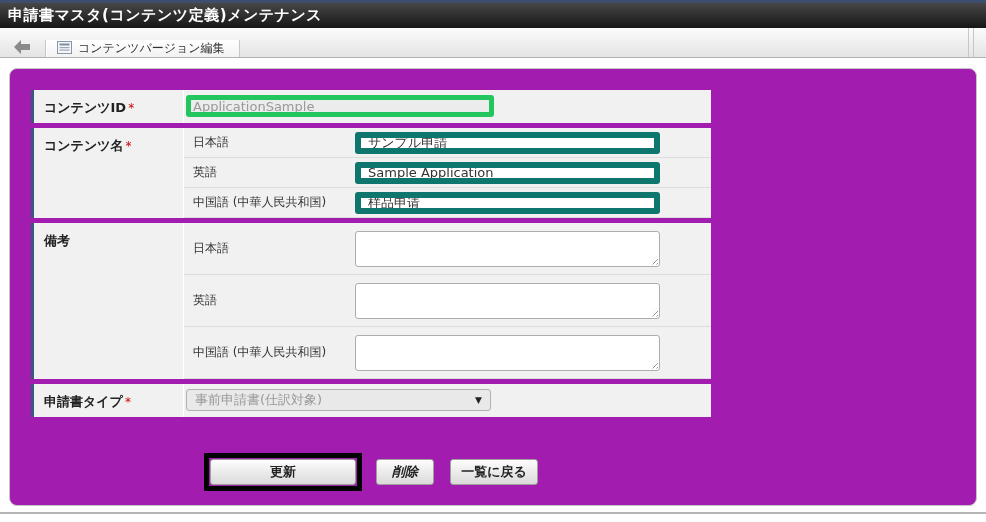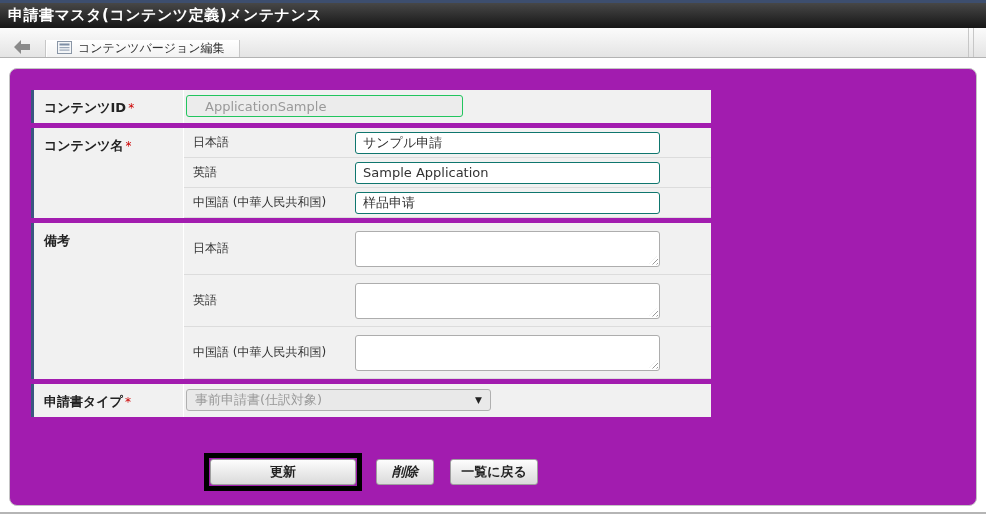--- a/index.html
+++ b/index.html
@@ -113,38 +113,38 @@
   .sub-label {
     width: 162px;
     flex-shrink: 0;
     font-size: 12px;
     color: #333;
   }
   
   .text-input {
     width: 305px;
     height: 22px;
-    border: 1px solid #0f766e;
+    border: 6px solid #0f766e;
     border-radius: 3px;
     background: #ffffff;
     padding: 0 7px;
     font-size: 13px;
     color: #333;
     font-family: inherit;
     outline: none;
   }
   .readonly-input {
     display: block;
     margin: 5px 0 5px 2px;
-    width: 277px;
+    width: 308px;
     height: 22px;
-    border: 1px solid #22c55e;
+    border: 5px solid #22c55e;
     border-radius: 3px;
     background: #ececec;
-    padding: 0 18px;
+    padding: 0 2px;
     font-size: 13px;
     color: #999;
     font-family: inherit;
   }
   .area-wrap { position: relative; width: 305px; height: 36px; }
   .textarea {
     width: 305px;
     height: 36px;
     border: 1px solid #adadad;
     border-radius: 3px;

